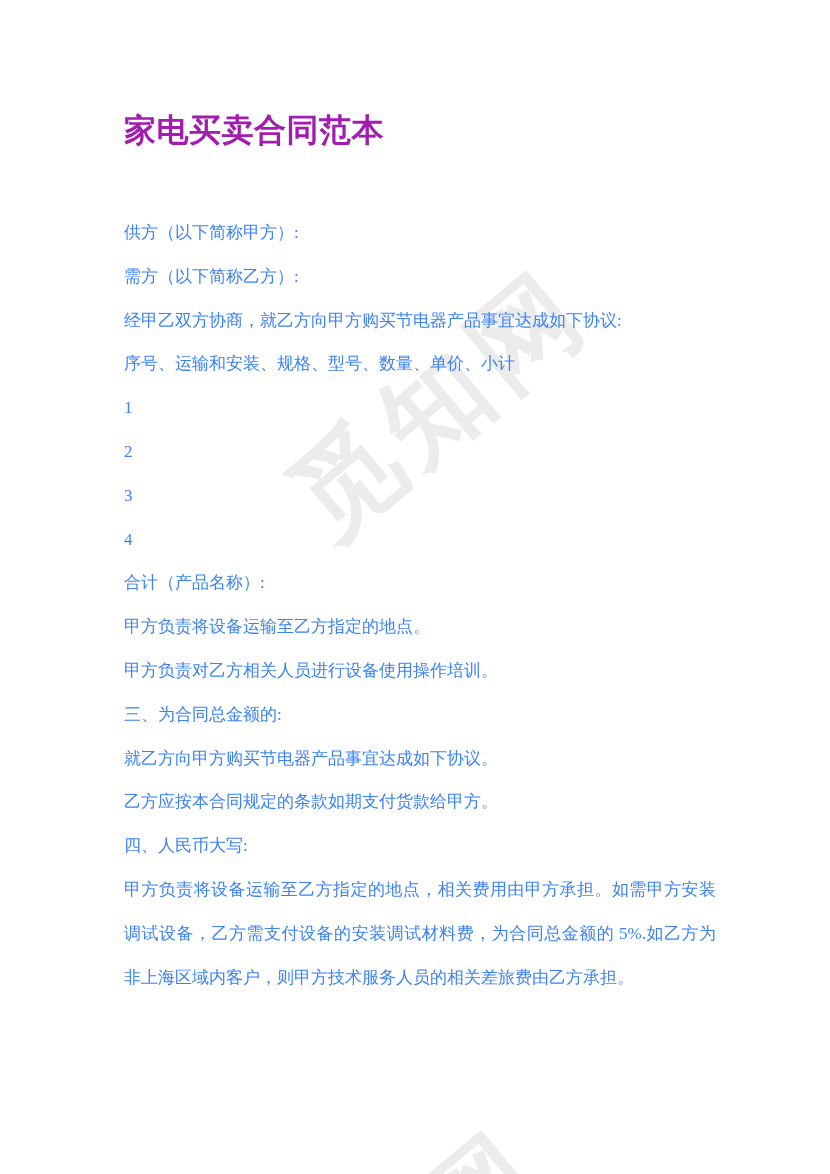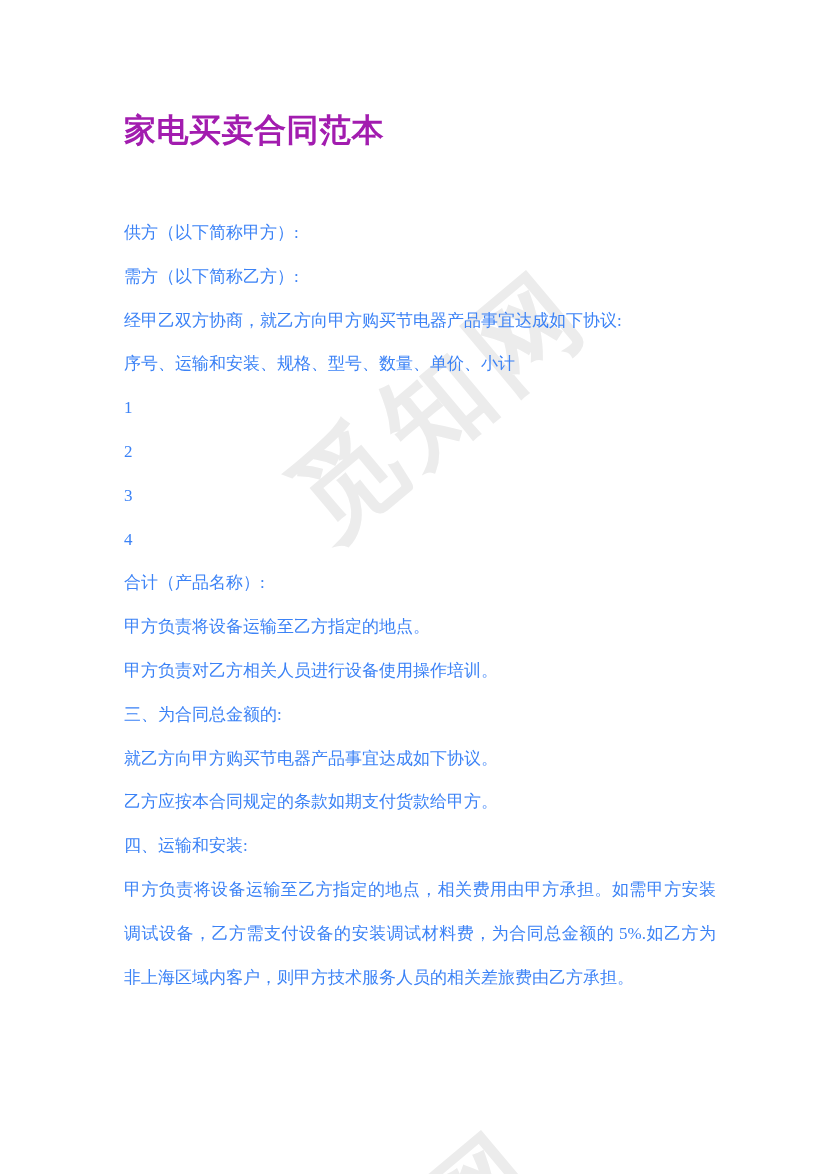--- a/index.html
+++ b/index.html
@@ -79,18 +79,18 @@
       <p>1</p>
       <p>2</p>
       <p>3</p>
       <p>4</p>
       <p>合计（产品名称）:</p>
       <p>甲方负责将设备运输至乙方指定的地点。</p>
       <p>甲方负责对乙方相关人员进行设备使用操作培训。</p>
       <p>三、为合同总金额的:</p>
       <p>就乙方向甲方购买节电器产品事宜达成如下协议。</p>
       <p>乙方应按本合同规定的条款如期支付货款给甲方。</p>
-      <p>四、运输和安装:</p>
+      <p>四、人民币大写:</p>
       <p class="closing">甲方负责将设备运输至乙方指定的地点，相关费用由甲方承担。如需甲方安装调试设备，乙方需支付设备的安装调试材料费，为合同总金额的 5%.如乙方为非上海区域内客户，则甲方技术服务人员的相关差旅费由乙方承担。</p>
     </div>
   </div>
 
 </div>
 
 </body></html>

